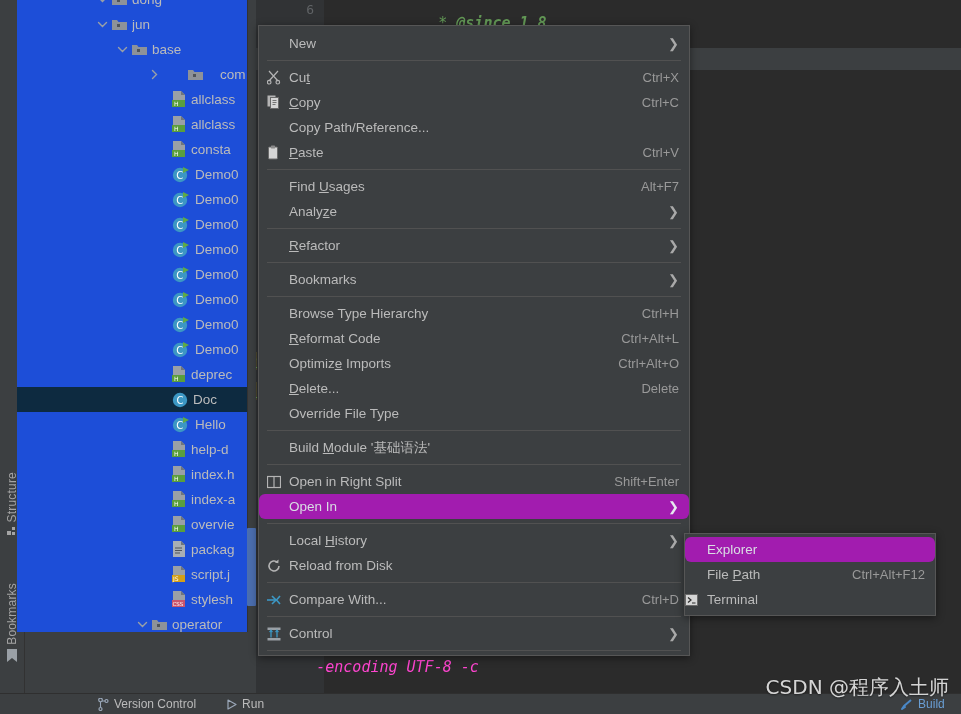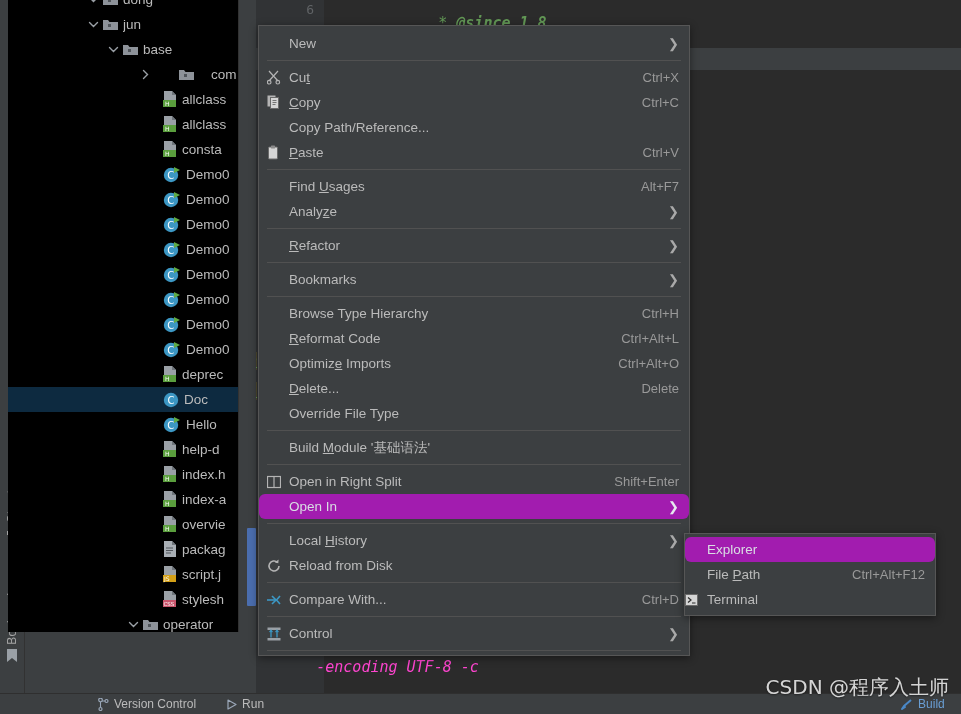--- a/index.html
+++ b/index.html
@@ -25,22 +25,22 @@
     color:#a4a4a4;font-size:12px;
   }
   .vtext{
     writing-mode:vertical-rl;transform:rotate(180deg);
     letter-spacing:.2px;white-space:nowrap;
   }
   .stripe-ico{margin-top:4px;}
 
   
   .tree{
-    position:absolute;left:8px;top:0;width:230px;height:632px;
-    background:#000000;overflow:hidden;
+    position:absolute;left:17px;top:0;width:230px;height:632px;
+    background:#1d4ed8;overflow:hidden;
     border-right:1px solid #323232;
   }
   .row{
     position:relative;height:25px;display:flex;align-items:center;
     white-space:nowrap;color:#bbbbbb;font-size:13.5px;
   }
   .row.sel{background:#0d2a40;}
   .arrow{width:11px;height:11px;flex:0 0 auto;}
   .tw-ico{flex:0 0 auto;display:inline-block;margin-right:5px;}
   .lbl{overflow:hidden;}

